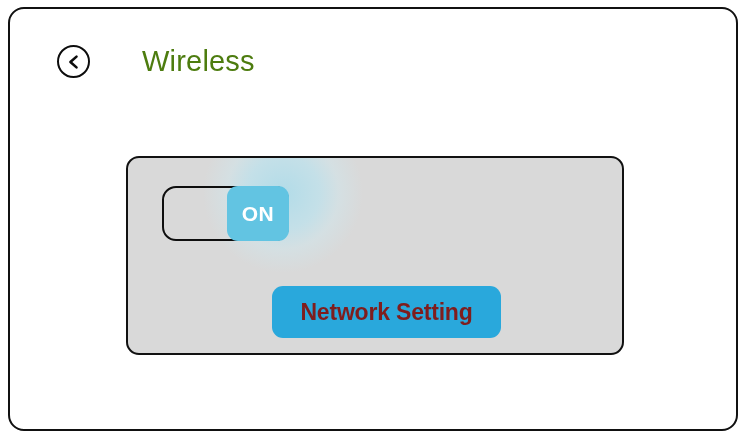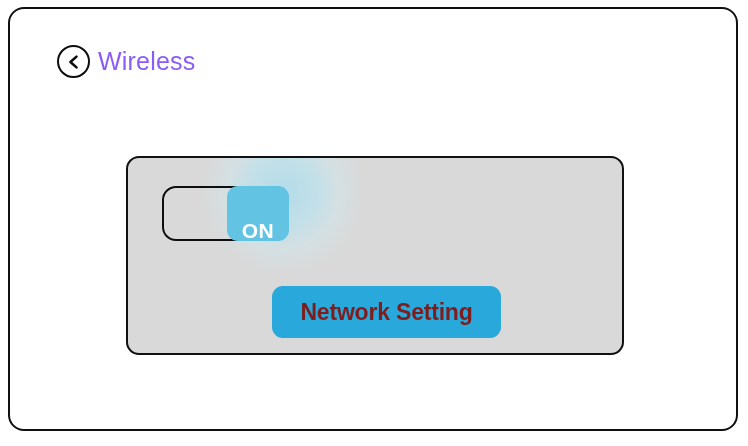--- a/index.html
+++ b/index.html
@@ -44,25 +44,26 @@
     border: 2.5px solid #0d0d0d;
     border-radius: 50%;
     display: flex;
     align-items: center;
     justify-content: center;
     background: #ffffff;
     cursor: pointer;
   }
   #back-button svg { display: block; }
   #page-title {
-    font-size: 25px;
-    color: #8b5cf6;
+    font-size: 29px;
+    color: #4d7c0f;
     letter-spacing: 0.2px;
     line-height: 1;
     white-space: nowrap;
+    margin-left: 44px;
   }
 
   
   #settings-panel {
     position: absolute;
     left: 116px;
     top: 147px;
     width: 498px;
     height: 199px;
     box-sizing: border-box;
@@ -111,21 +112,21 @@
   #toggle-knob {
     position: absolute;
     right: 0px;
     top: 0px;
     width: 62px;
     height: 55px;
     box-sizing: border-box;
     background: #62c4e2;
     border-radius: 11px;
     display: flex;
-    align-items: flex-end;
+    align-items: center;
     justify-content: center;
   }
   #toggle-knob-label {
     color: #ffffff;
     font-size: 21px;
     font-weight: bold;
     letter-spacing: 0.5px;
     line-height: 1;
   }
 

